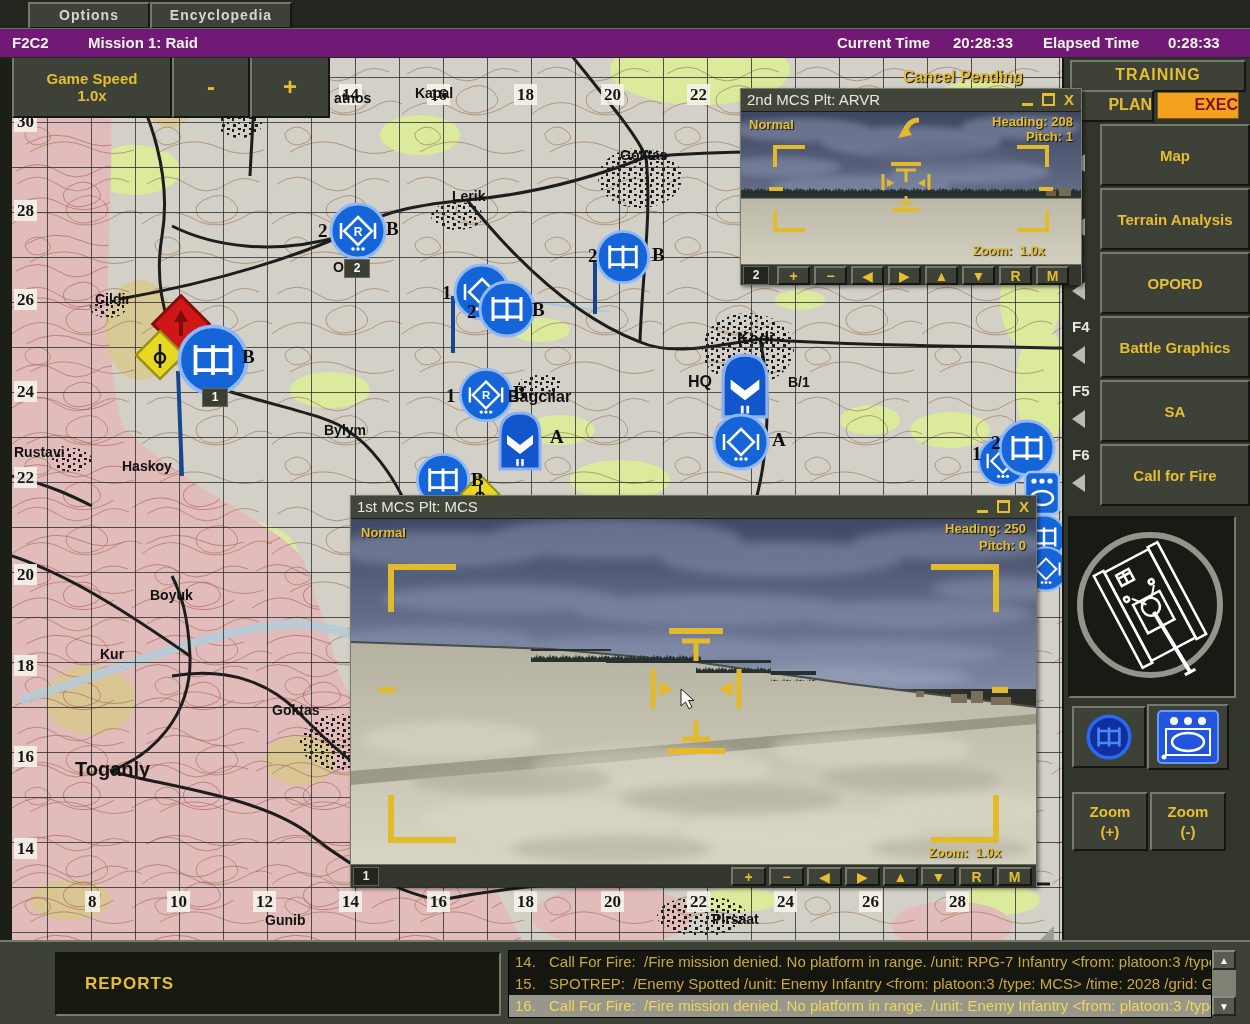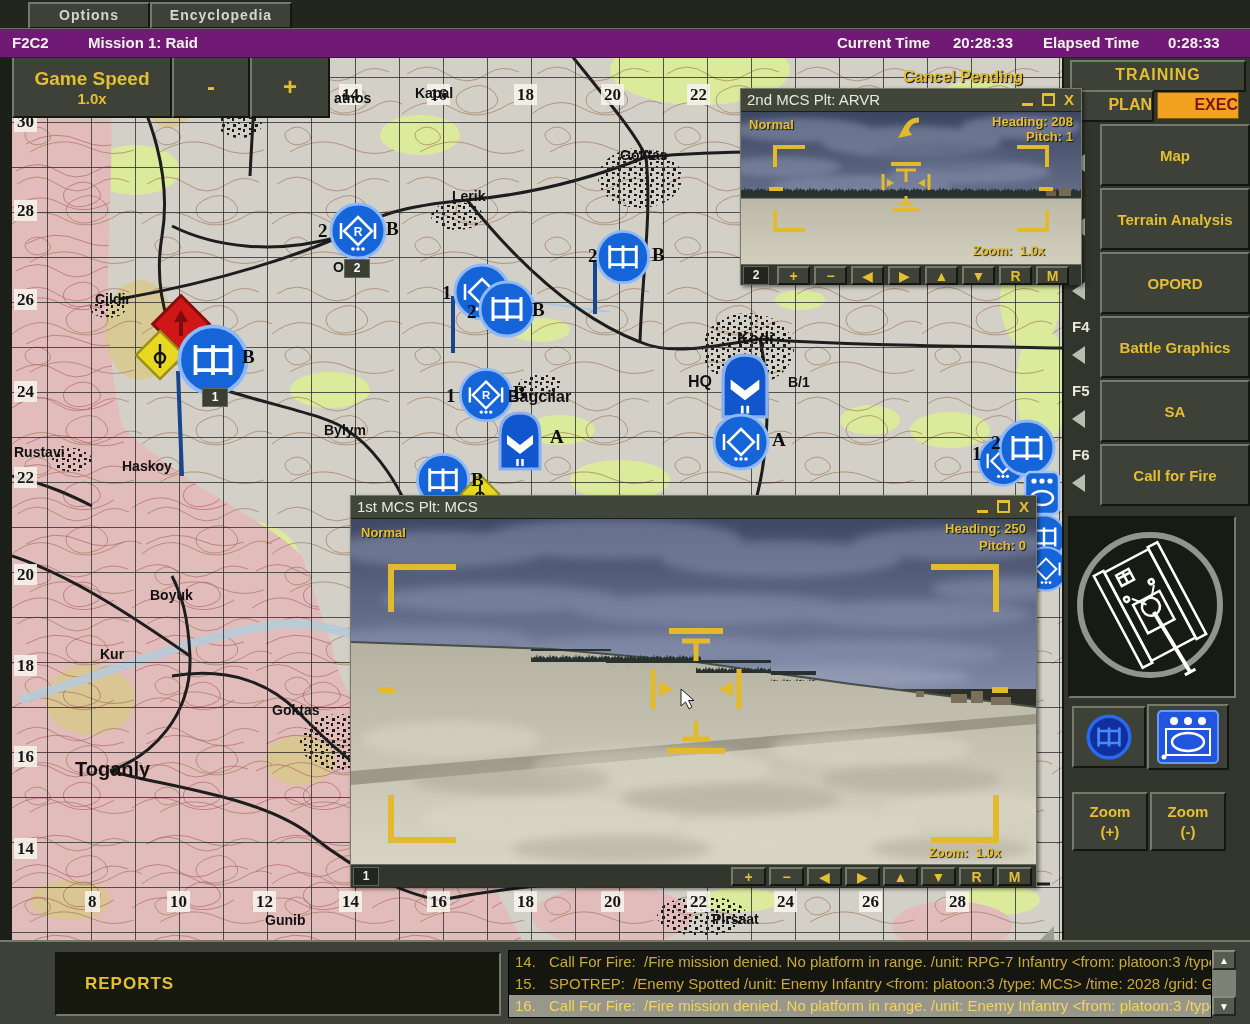--- a/index.html
+++ b/index.html
@@ -323,21 +323,21 @@
   <span style="left:12px">F2C2</span>
   <span style="left:88px">Mission 1: Raid</span>
   <span style="left:837px">Current Time</span>
   <span style="left:953px">20:28:33</span>
   <span style="left:1043px">Elapsed Time</span>
   <span style="left:1168px">0:28:33</span>
 </div>
 
 <div class="abs" id="gamespeed">
   <div class="gs-cell bev" style="width:160px">
-    <div class="ytxt" style="font-size:19px">Game Speed</div>
+    <div class="ytxt" style="font-size:15px">Game Speed</div>
     <div class="ytxt" style="font-size:15px">1.0x</div>
   </div>
   <div class="gs-cell bev ytxt" style="width:78px;font-size:24px">-</div>
   <div class="gs-cell bev ytxt" style="width:80px;font-size:24px">+</div>
 </div>
 
 <div class="abs ytxt" style="left:903px;top:68px;font-size:16px;z-index:5;text-shadow:1px 1px 1px #000">Cancel Pending</div>
 
 <div class="cam-window" style="left:740px;top:88px;width:340px;height:195px;z-index:6">
   <div class="cam-title">

